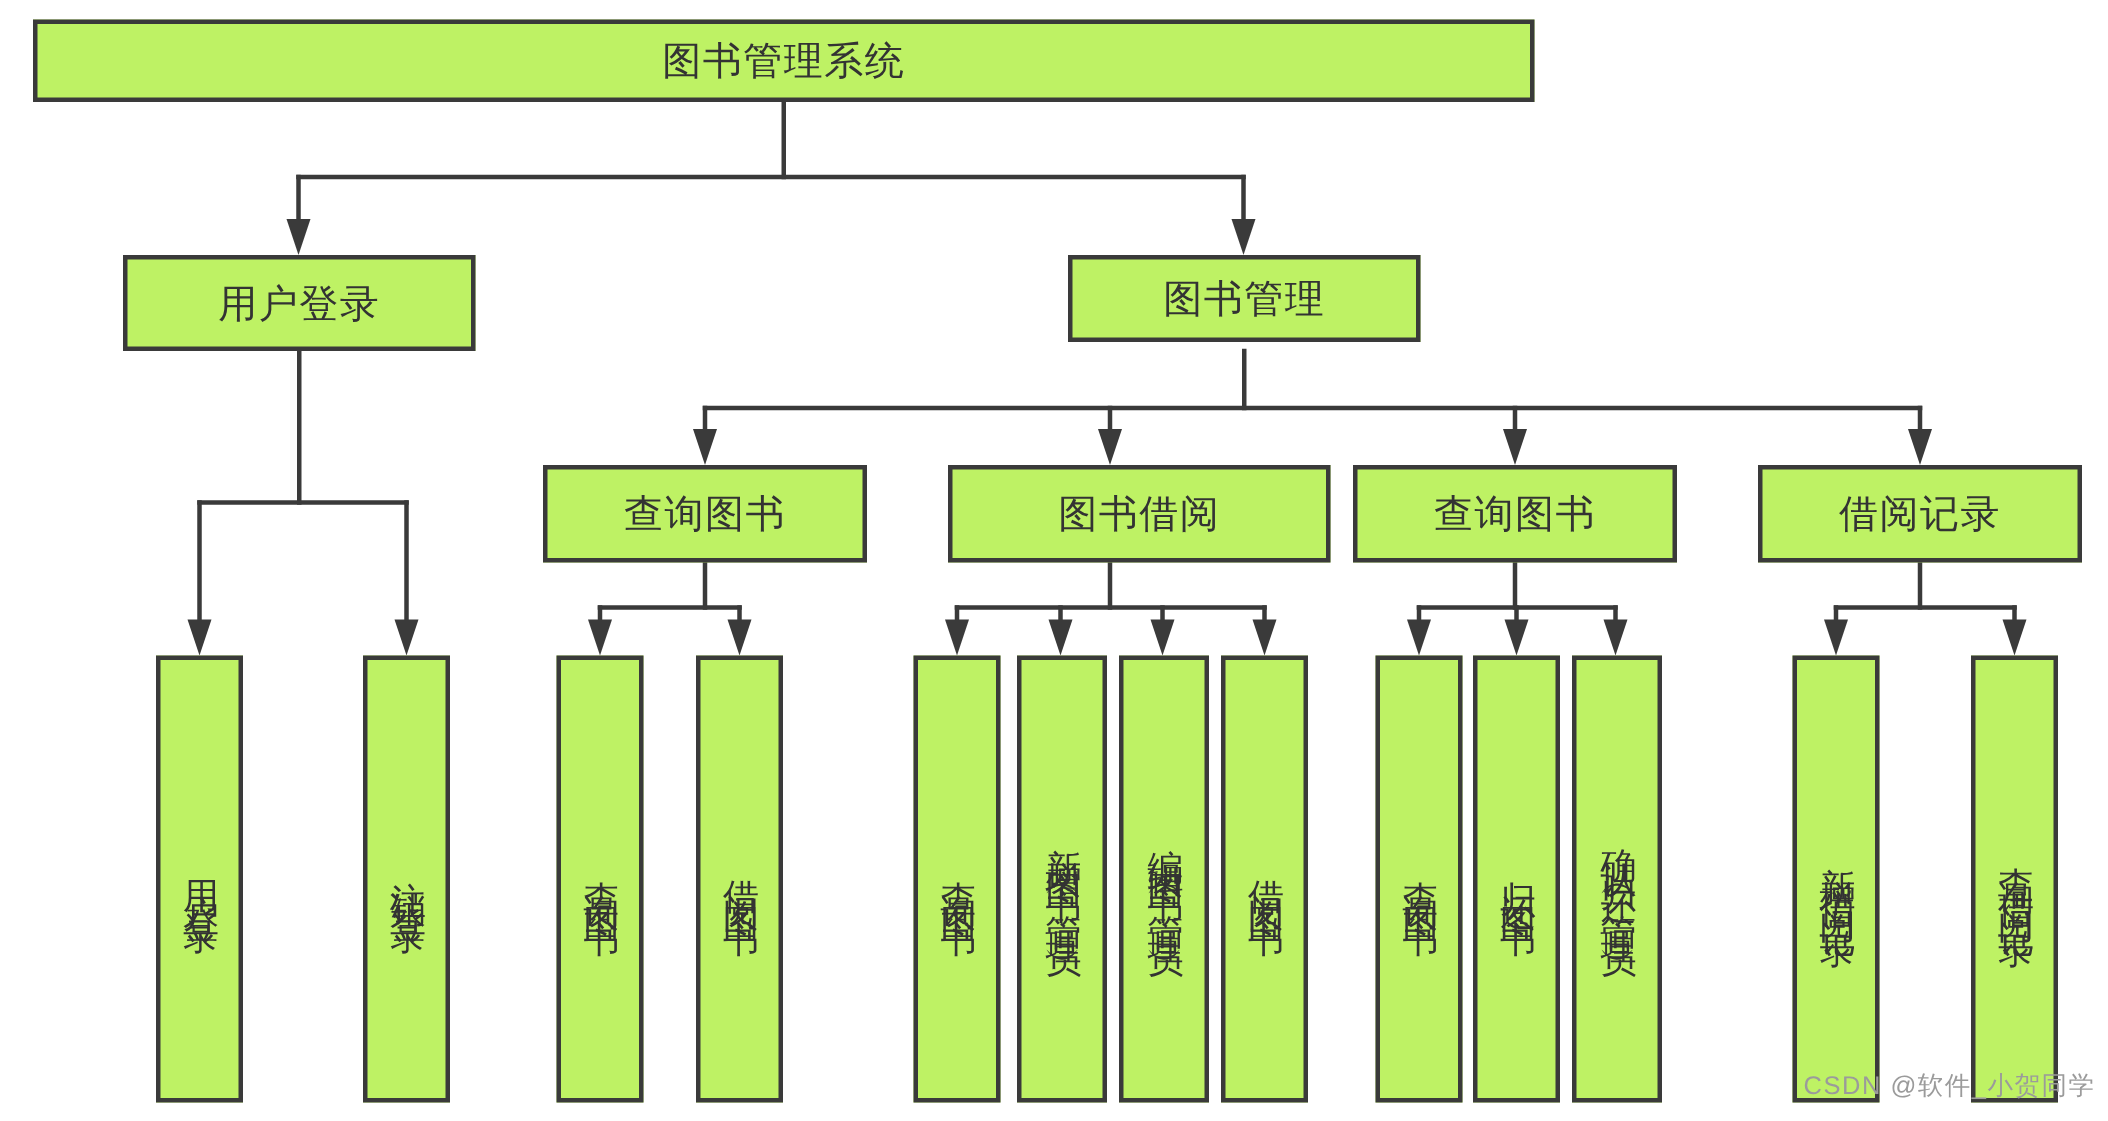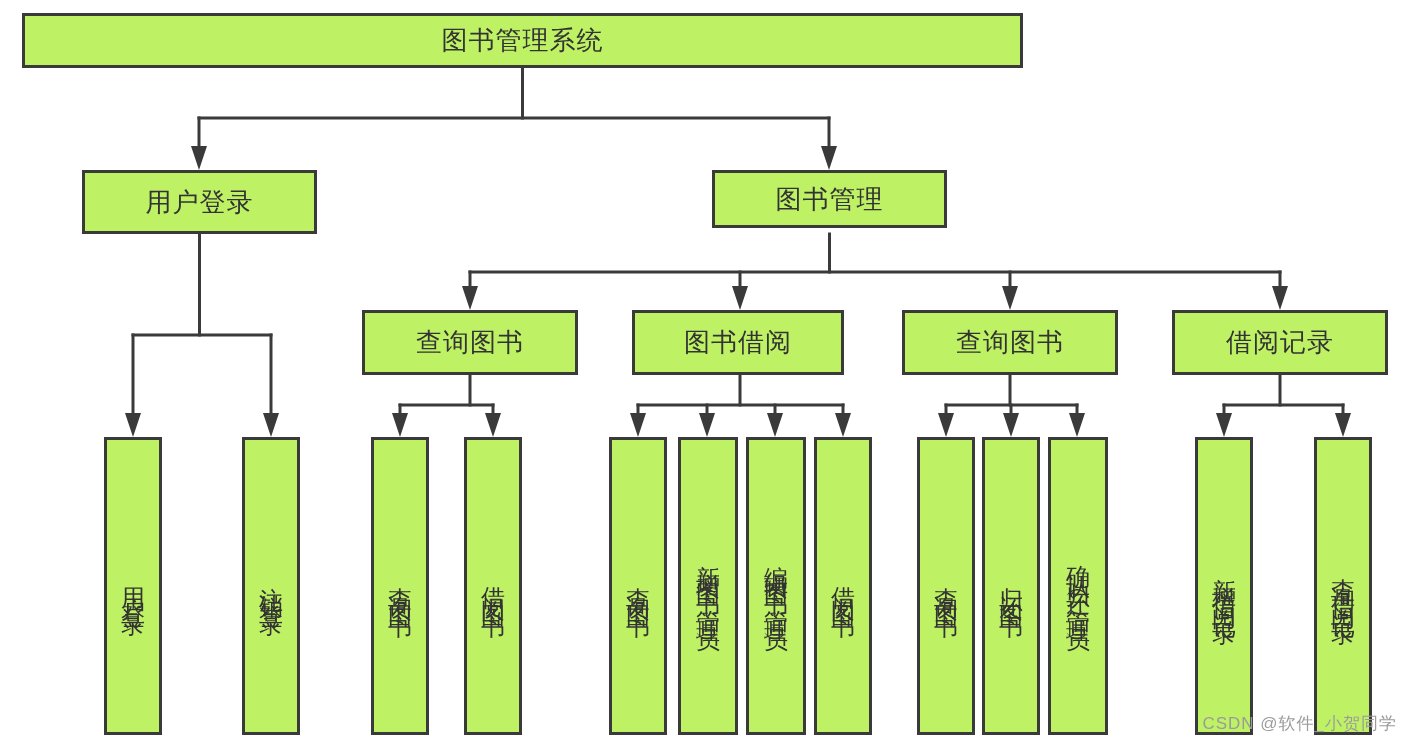--- a/index.html
+++ b/index.html
@@ -128,21 +128,21 @@
   <div class="box" style="left:82px;top:170px;width:235px;height:64px">
     <span>用户登录</span>
   </div>
   <div class="box" style="left:712px;top:170px;width:235px;height:58px">
     <span>图书管理</span>
   </div>
 
   <div class="box" style="left:362px;top:310px;width:216px;height:65px">
     <span>查询图书</span>
   </div>
-  <div class="box" style="left:632px;top:310px;width:212px;height:65px">
+  <div class="box" style="left:632px;top:310px;width:255px;height:65px">
     <span>图书借阅</span>
   </div>
   <div class="box" style="left:902px;top:310px;width:216px;height:65px">
     <span>查询图书</span>
   </div>
   <div class="box" style="left:1172px;top:310px;width:216px;height:65px">
     <span>借阅记录</span>
   </div>
 
   <div class="box leaf" style="left:104px;top:437px;width:58px;height:298px">

